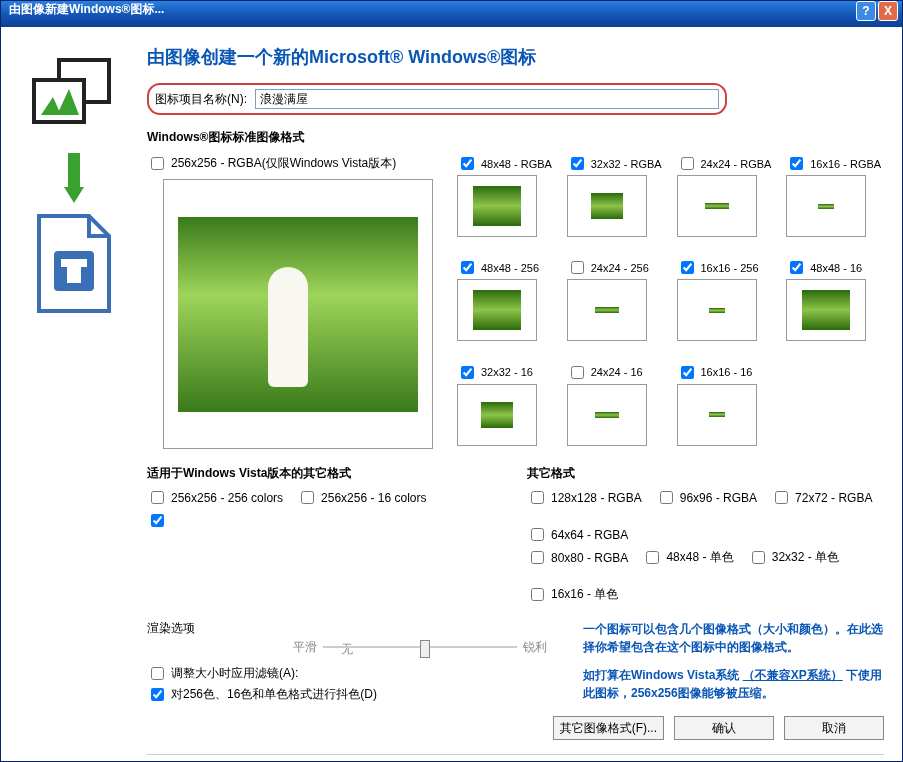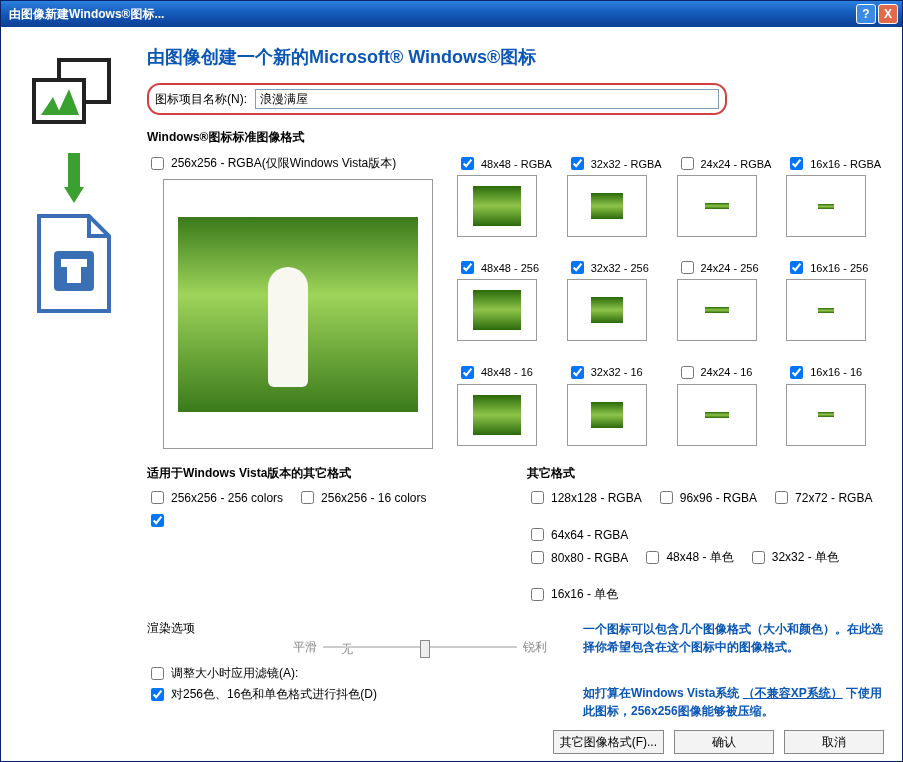--- a/index.html
+++ b/index.html
@@ -16,21 +16,21 @@
   border: 1px solid #0a246a;
   background: #fff;
   display: flex;
   flex-direction: column;
 }
 .titlebar {
   height: 26px;
   background: linear-gradient(to bottom, #2a80e0, #1458b8 50%, #0c3f94);
   color: #fff;
   display: flex;
-  align-items: center;
+  align-items: flex-start;
   padding: 0 4px 0 8px;
   font-weight: bold;
 }
 .titlebar .title { flex: 1; }
 .titlebar .btns { display: flex; gap: 2px; }
 .titlebar .btn {
   width: 20px; height: 20px;
   border: 1px solid #fff;
   border-radius: 3px;
   display: flex; align-items: center; justify-content: center;
@@ -279,29 +279,20 @@
                 <div class="timg s16"></div>
               </div>
             </div>
             <div class="cell">
               <label class="chk">
                 <input type="checkbox" checked="" style="">
                 <span>48x48 - 256</span>
               </label>
               <div class="thumb">
                 <div class="timg s48"></div>
-              </div>
-            </div>
-            <div class="cell">
-              <label class="chk">
-                <input type="checkbox" checked="" style="">
-                <span>32x32 - 256</span>
-              </label>
-              <div class="thumb">
-                <div class="timg s32"></div>
               </div>
             </div>
             <div class="cell">
               <label class="chk">
                 <input type="checkbox" style="">
                 <span>24x24 - 256</span>
               </label>
               <div class="thumb">
                 <div class="timg s24"></div>
               </div>
@@ -432,21 +423,21 @@
             <input type="checkbox" style="">
             <span>调整大小时应用滤镜(A):</span>
           </label>
           <label class="chk">
             <input type="checkbox" checked="" style="">
             <span>对256色、16色和单色格式进行抖色(D)</span>
           </label>
         </div>
         <div class="info-text" style="flex:1">
           <div>一个图标可以包含几个图像格式（大小和颜色）。在此选择你希望包含在这个图标中的图像格式。</div>
-          <div style="margin-top:28px">
+          <div style="margin-top:10px">
             <span>如打算在Windows Vista系统</span>
             <a href="#">（不兼容XP系统）</a>
             <span>下使用此图标，256x256图像能够被压缩。</span>
           </div>
         </div>
       </div>
 
       <div class="bottom-bar">
         <button>其它图像格式(F)...</button>
         <button>确认</button>

